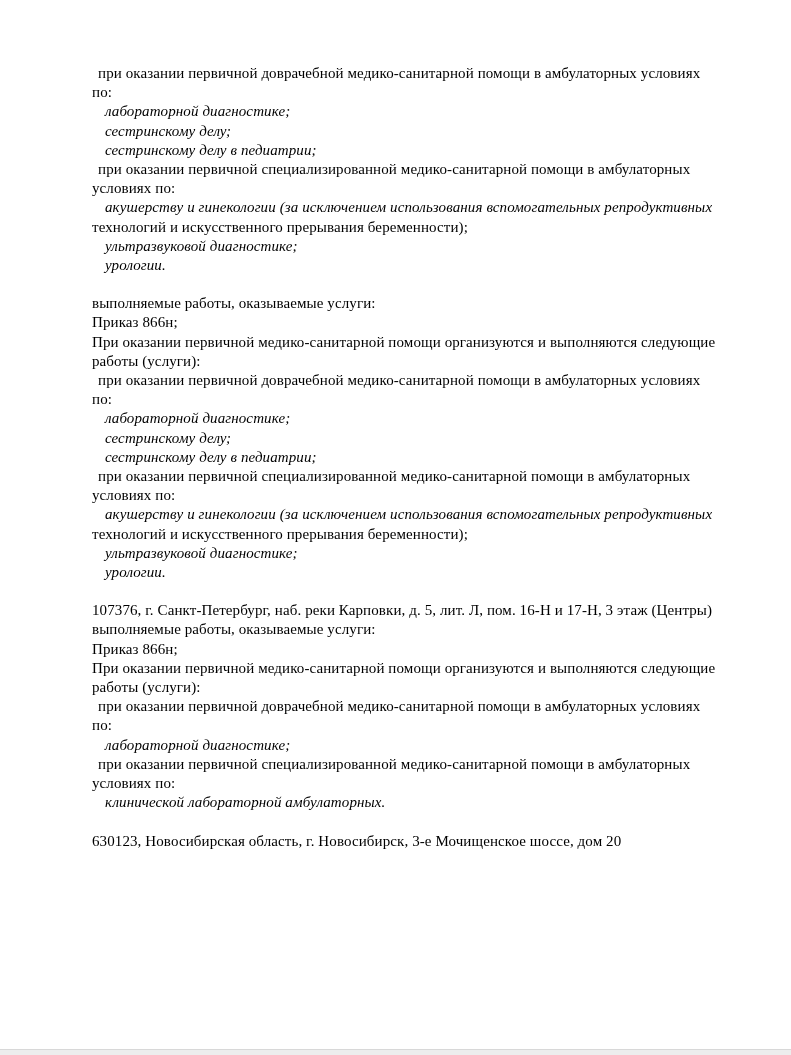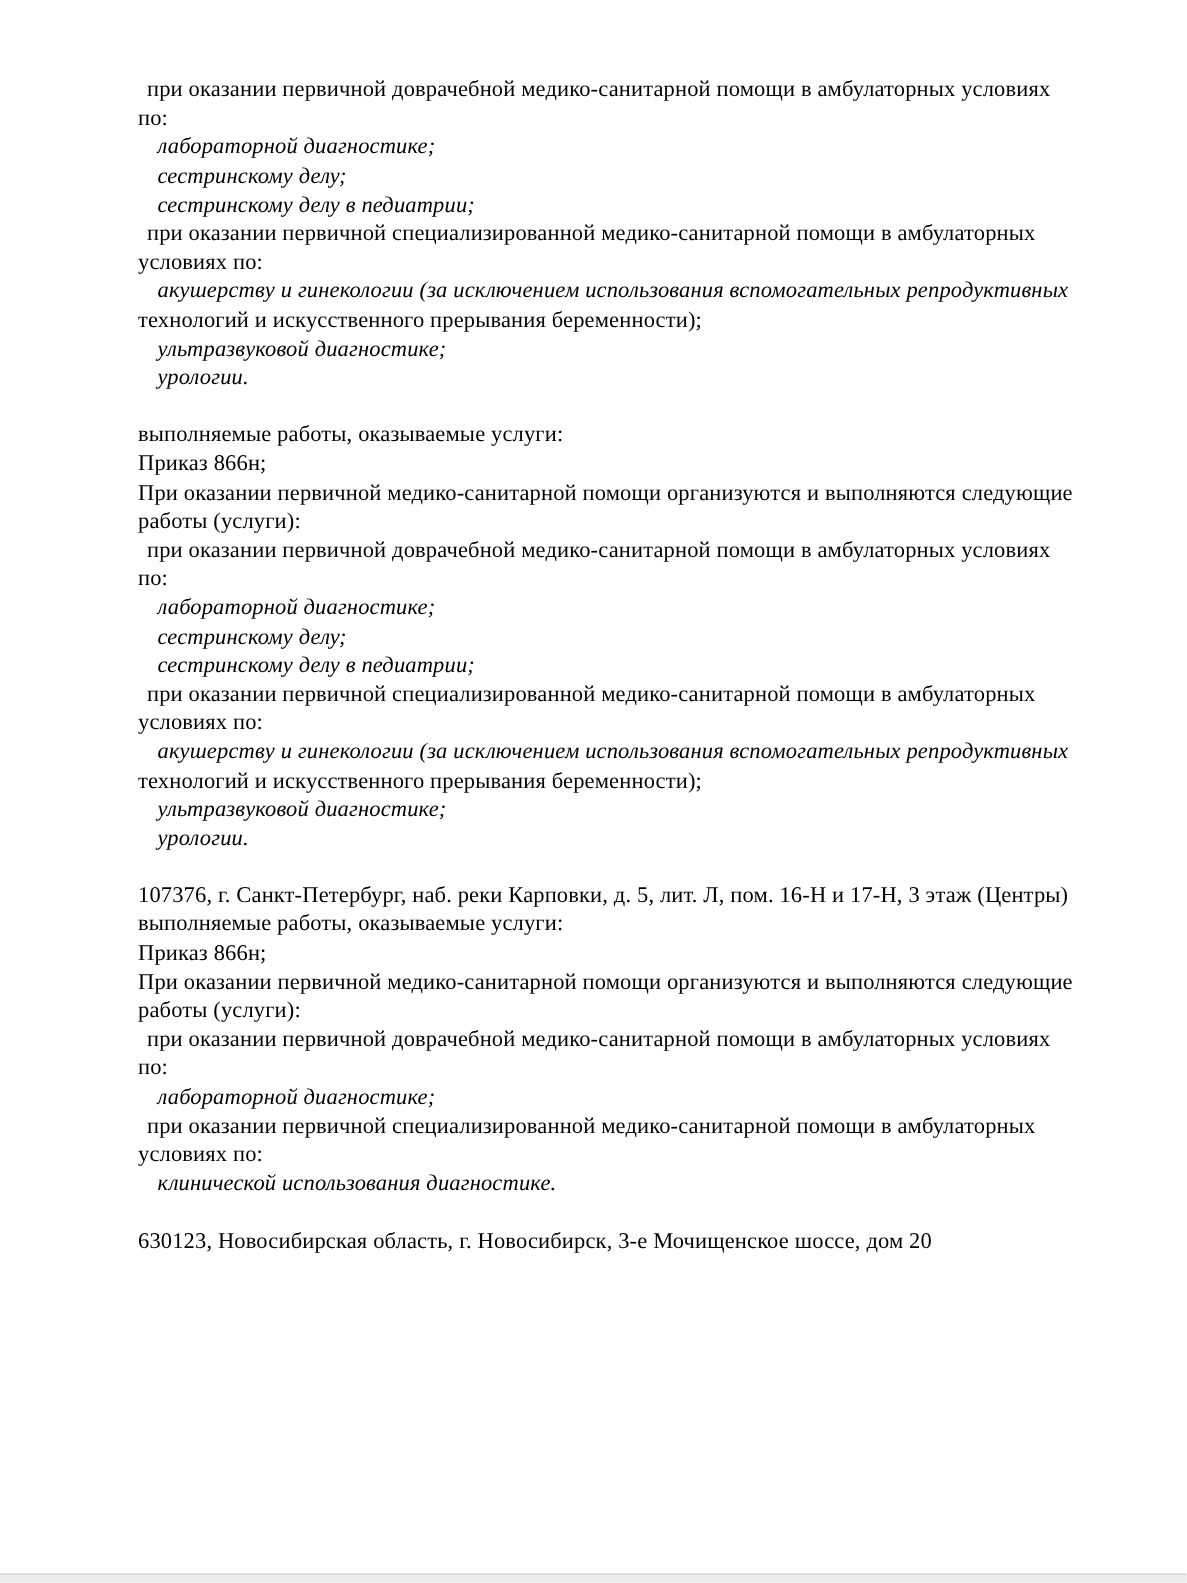--- a/index.html
+++ b/index.html
@@ -10,21 +10,21 @@
     width: 791px;
     height: 1055px;
     background: #ffffff;
     overflow: hidden;
     position: relative;
     font-family: "Liberation Serif", "DejaVu Serif", serif;
   }
   .doc {
     position: absolute;
     left: 0;
-    top: 51px;
+    top: 64px;
     width: 655px;
     box-sizing: border-box;
     padding-left: 92px;
   }
   .line {
     font-size: 15px;
     line-height: 19.2px;
     height: 19.2px;
     white-space: nowrap;
     color: #000000;
@@ -79,17 +79,17 @@
     <div class="line ind0">107376, г. Санкт-Петербург, наб. реки Карповки, д. 5, лит. Л, пом. 16-Н и 17-Н, 3 этаж (Центры)</div>
     <div class="line ind0">выполняемые работы, оказываемые услуги:</div>
     <div class="line ind0">Приказ 866н;</div>
     <div class="line ind0">При оказании первичной медико-санитарной помощи организуются и выполняются следующие</div>
     <div class="line ind0">работы (услуги):</div>
     <div class="line ind1">при оказании первичной доврачебной медико-санитарной помощи в амбулаторных условиях</div>
     <div class="line ind0">по:</div>
     <div class="line ind2">лабораторной диагностике;</div>
     <div class="line ind1">при оказании первичной специализированной медико-санитарной помощи в амбулаторных</div>
     <div class="line ind0">условиях по:</div>
-    <div class="line ind2">клинической использования диагностике.</div>
+    <div class="line ind2">клинической лабораторной амбулаторных.</div>
     <div class="line ind0"></div>
     <div class="line ind0">630123, Новосибирская область, г. Новосибирск, 3-е Мочищенское шоссе, дом 20</div>
   </main>
 <div class="hscroll" style="background: rgb(237, 237, 237); border-top: 1px solid rgb(216, 216, 216);"></div>
 
 </body></html>

